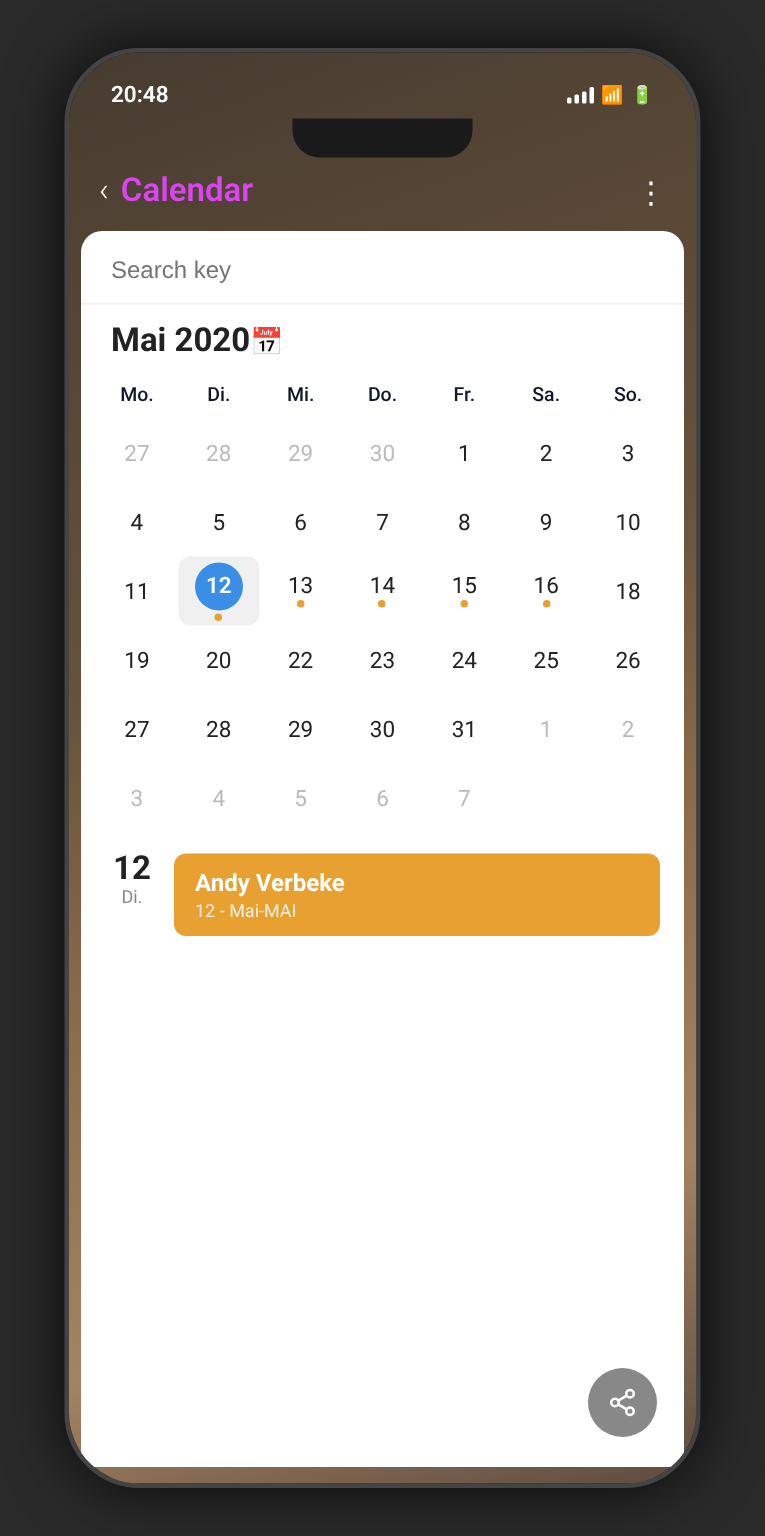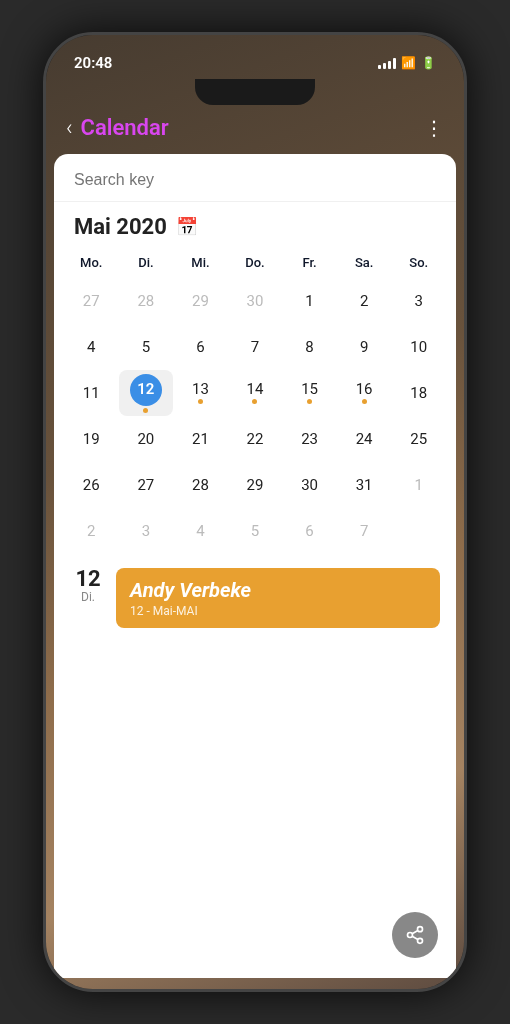--- a/index.html
+++ b/index.html
@@ -118,21 +118,20 @@
       width: 100%;
       border: none;
       outline: none;
       font-size: 16px;
       color: #aaa;
       background: transparent;
     }
     .calendar-header {
       display: flex;
       align-items: center;
-      gap: 10px;
       padding: 12px 20px 8px 20px;
     }
     .month-title {
       font-size: 22px;
       font-weight: 700;
       color: #222;
     }
     .calendar-icon {
       font-size: 18px;
       color: #666;
@@ -205,24 +204,23 @@
       font-size: 12px;
       color: #888;
     }
     .event-card {
       flex: 1;
       background: #e8a030;
       border-radius: 8px;
       padding: 10px 14px;
     }
     .event-name {
-      font-size: 20px;
+      font-size: 16px;
       font-weight: 700;
       color: white;
-      font-style: italic;
     }
     .event-detail {
       font-size: 12px;
       color: rgba(255,255,255,0.85);
       margin-top: 2px;
     }
     .fab {
       position: absolute;
       bottom: 20px;
       right: 18px;
@@ -359,23 +357,20 @@
         <div class="day-cell">
           <div class="day-num">18</div>
         </div>
         <div class="day-cell">
           <div class="day-num">19</div>
         </div>
         <div class="day-cell">
           <div class="day-num">20</div>
         </div>
         <div class="day-cell">
-          <div class="day-num">21</div>
-        </div>
-        <div class="day-cell">
           <div class="day-num">22</div>
         </div>
         <div class="day-cell">
           <div class="day-num">23</div>
         </div>
         <div class="day-cell">
           <div class="day-num">24</div>
         </div>
         <div class="day-cell">
           <div class="day-num">25</div>

